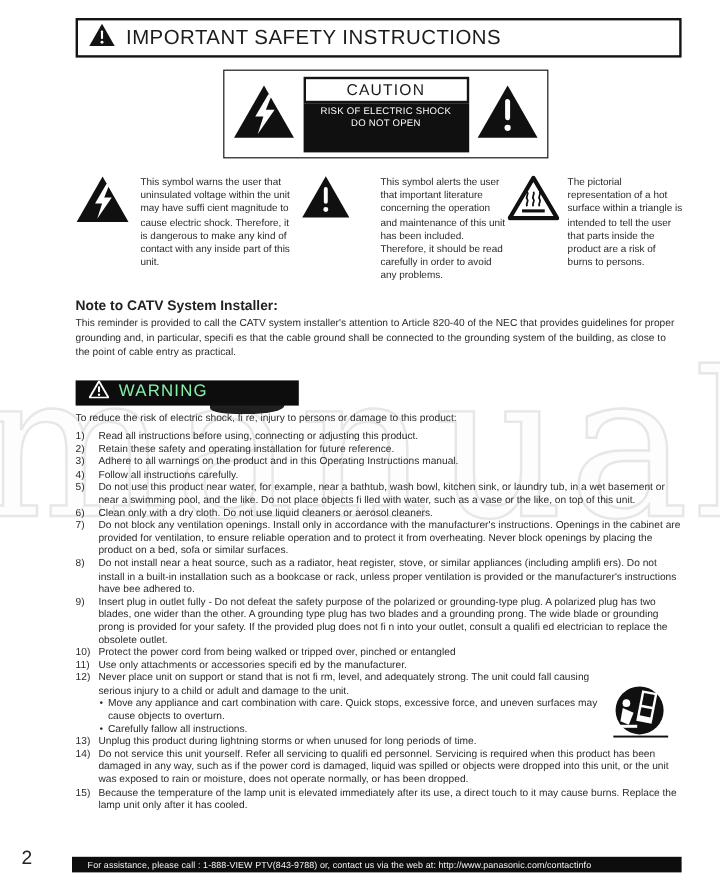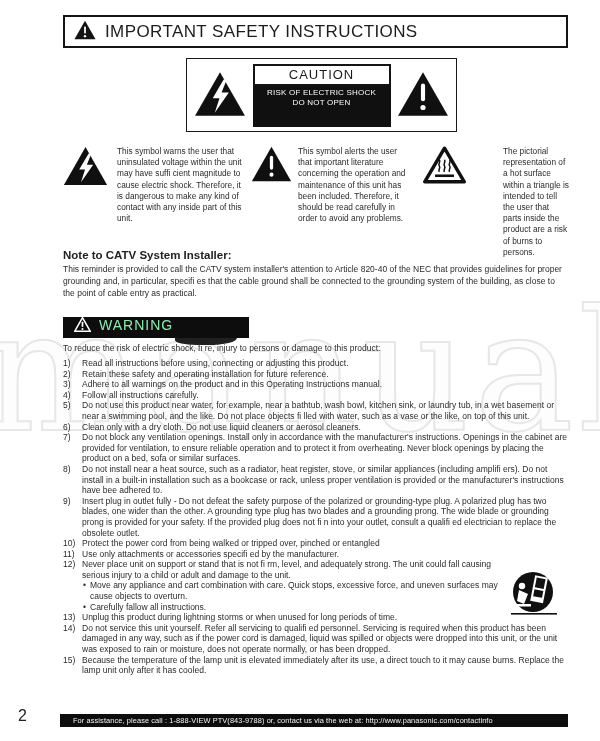--- a/index.html
+++ b/index.html
@@ -28,22 +28,22 @@
                      line-height:10px;padding:2px 2px 19px 2px;letter-spacing:.2px;}
   .caution-note{border-top:1px solid #1a1a1a;font-size:7.4px;line-height:9.4px;
                 padding:3px 6px 4px 8px;color:#262626;}
 
   
   .symbols-row{left:63px;top:146px;width:506px;display:flex;}
   .sym-col{display:flex;align-items:flex-start;}
   .sym-col .icon{flex:0 0 auto;}
   .sym-text{font-size:8.3px;line-height:11.2px;color:#2b2b2b;}
   .col1{width:188px;} .col1 .sym-text{width:132px;margin-left:9px;}
-  .col2{width:172px;} .col2 .sym-text{width:110px;margin-left:6px;}
-  .col3{width:146px;gap:30px;} .col3 .sym-text{width:100px;margin-left:7px;}
+  .col2{width:172px;} .col2 .sym-text{width:110px;margin-left:25px;}
+  .col3{width:146px;} .col3 .sym-text{width:100px;margin-left:7px;}
 
   
   .catv{left:63px;top:249px;width:505px;}
   .catv-heading{font-size:11.5px;font-weight:bold;color:#222;margin-bottom:3px;}
   .catv-body{font-size:8.5px;line-height:11.8px;color:#2b2b2b;}
 
   
   .warnbar{left:63px;top:317px;width:186px;height:21px;background:#0d0d0d;color:#86efac;
            display:flex;align-items:flex-start;gap:8px;padding-left:11px;box-sizing:border-box;}
   .warnbar-label{font-size:14px;letter-spacing:1px;}

